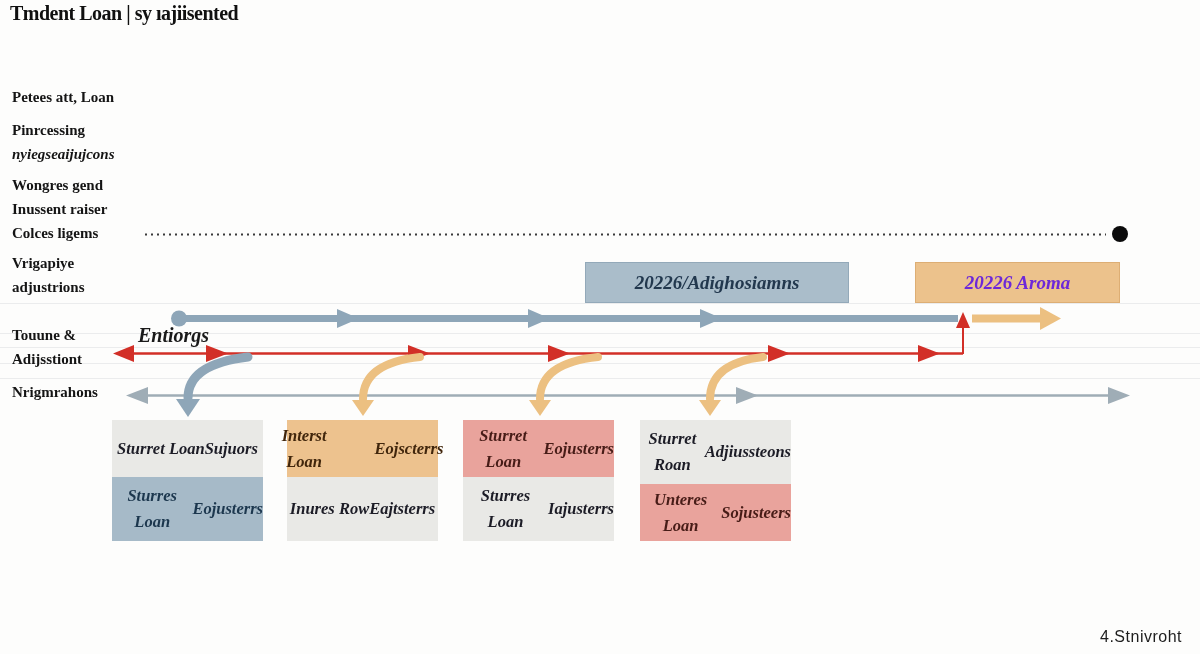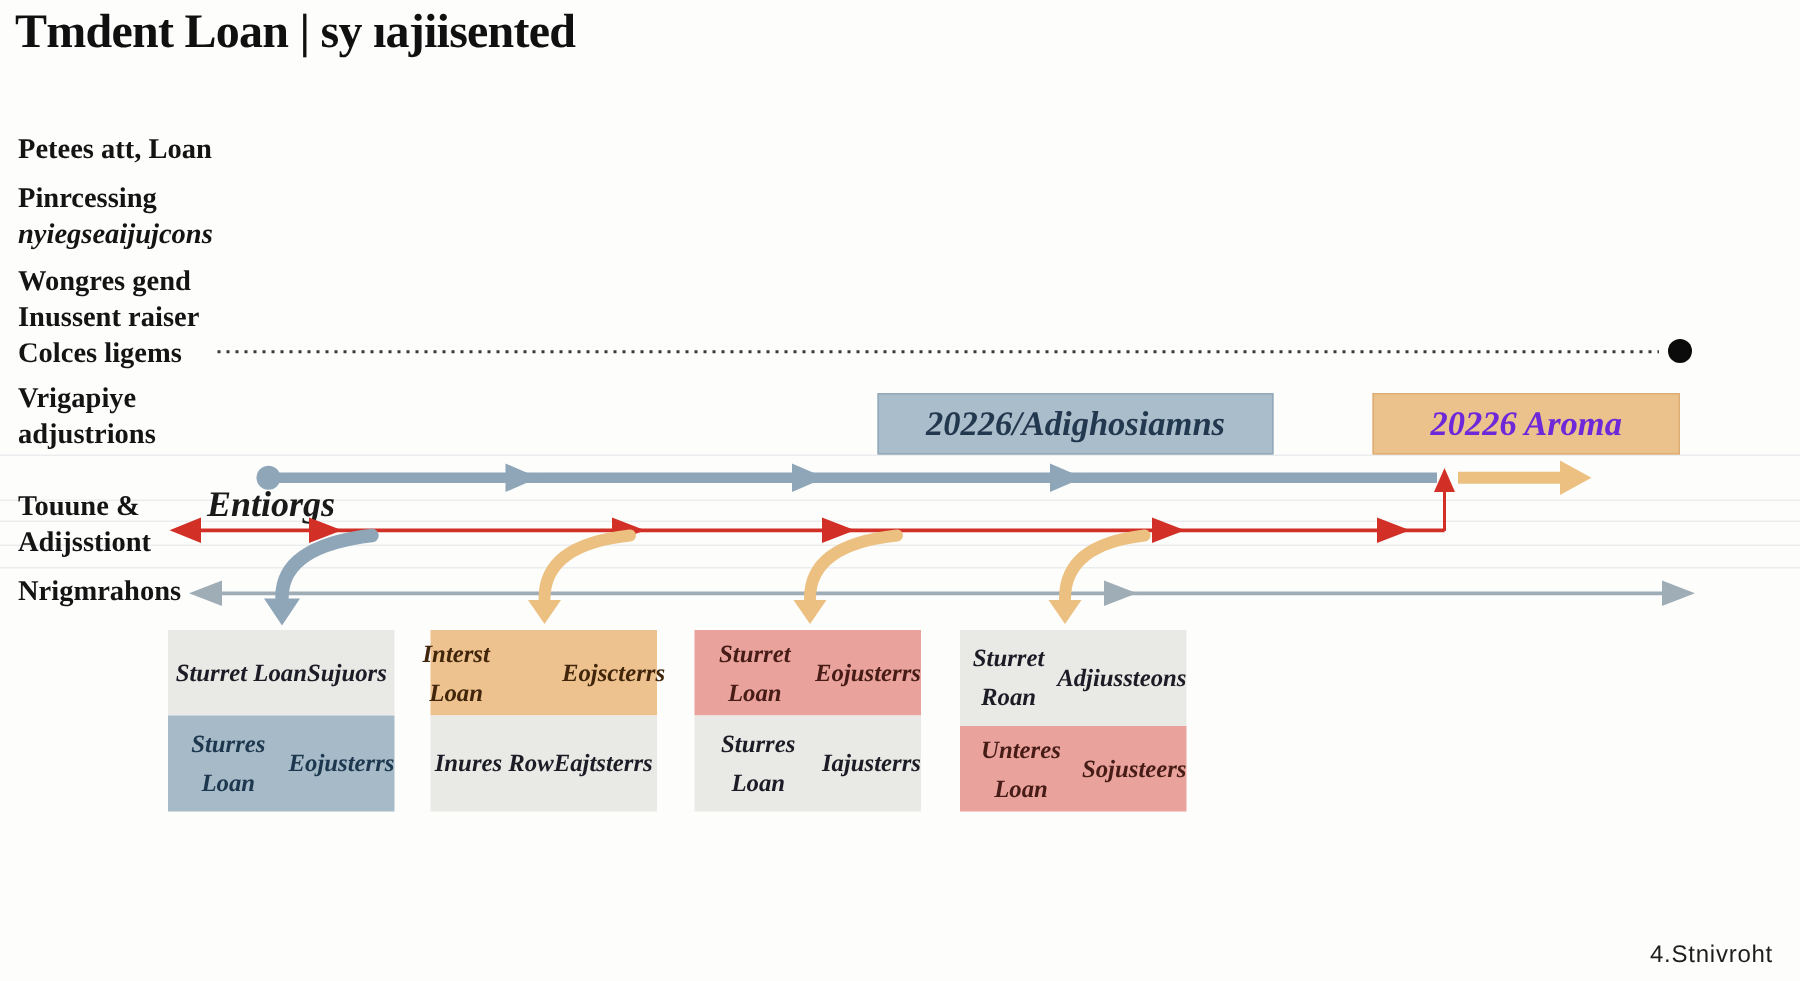--- a/index.html
+++ b/index.html
@@ -5,34 +5,34 @@
   html,body{margin:0;padding:0;background:#ffffff;}
   #canvas{
     position:relative;width:1200px;height:654px;background:#fdfdfc;
     font-family:"Liberation Serif",serif;overflow:hidden;
   }
   
   .faint{position:absolute;left:0;width:1200px;height:1px;background:rgba(140,152,163,0.16);}
 
   .title{
     position:absolute;left:10px;top:2px;
-    font-size:32px;font-weight:700;color:#101010;letter-spacing:-0.5px;
+    font-size:20px;font-weight:700;color:#101010;letter-spacing:-0.5px;
   }
 
-  .lbl{position:absolute;left:12px;font-size:19px;font-weight:700;color:#141414;white-space:nowrap;text-align:right;}
+  .lbl{position:absolute;left:12px;font-size:15px;font-weight:700;color:#141414;white-space:nowrap;text-align:right;}
   .lbl.it{font-style:italic;}
 
   .entiorgs{
     position:absolute;left:138px;top:324px;
-    font-size:24px;font-weight:700;font-style:italic;color:#1a1a1a;
+    font-size:20px;font-weight:700;font-style:italic;color:#1a1a1a;
   }
 
   .milestone{
     position:absolute;height:39px;display:flex;align-items:center;justify-content:center;
-    font-size:23px;font-weight:700;font-style:italic;
+    font-size:19px;font-weight:700;font-style:italic;
   }
   .milestone.blue{left:585px;top:262px;width:262px;background:#aabdca;color:#22384e;border:1px solid #93a9b9;}
   .milestone.tan{left:915px;top:262px;width:203px;background:#ecc28c;color:#6d28d9;border:1px solid #ddae74;}
 
   .col{position:absolute;top:420px;width:151px;}
   .col .cell{
     display:flex;flex-direction:row;align-items:center;justify-content:center;
     font-size:16.5px;font-weight:700;font-style:italic;line-height:1.55;text-align:center;
   }
   .col .cell.top{height:57px;}

